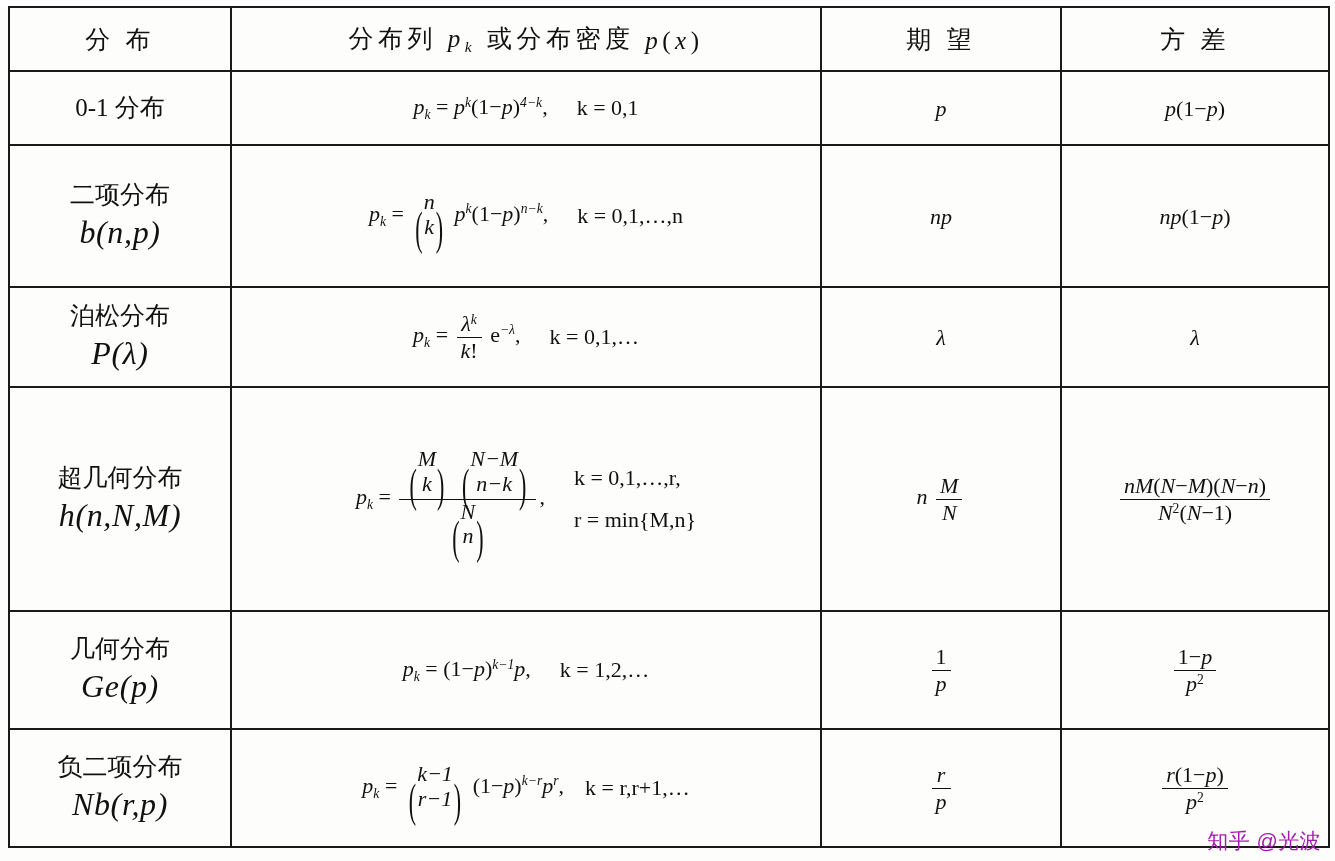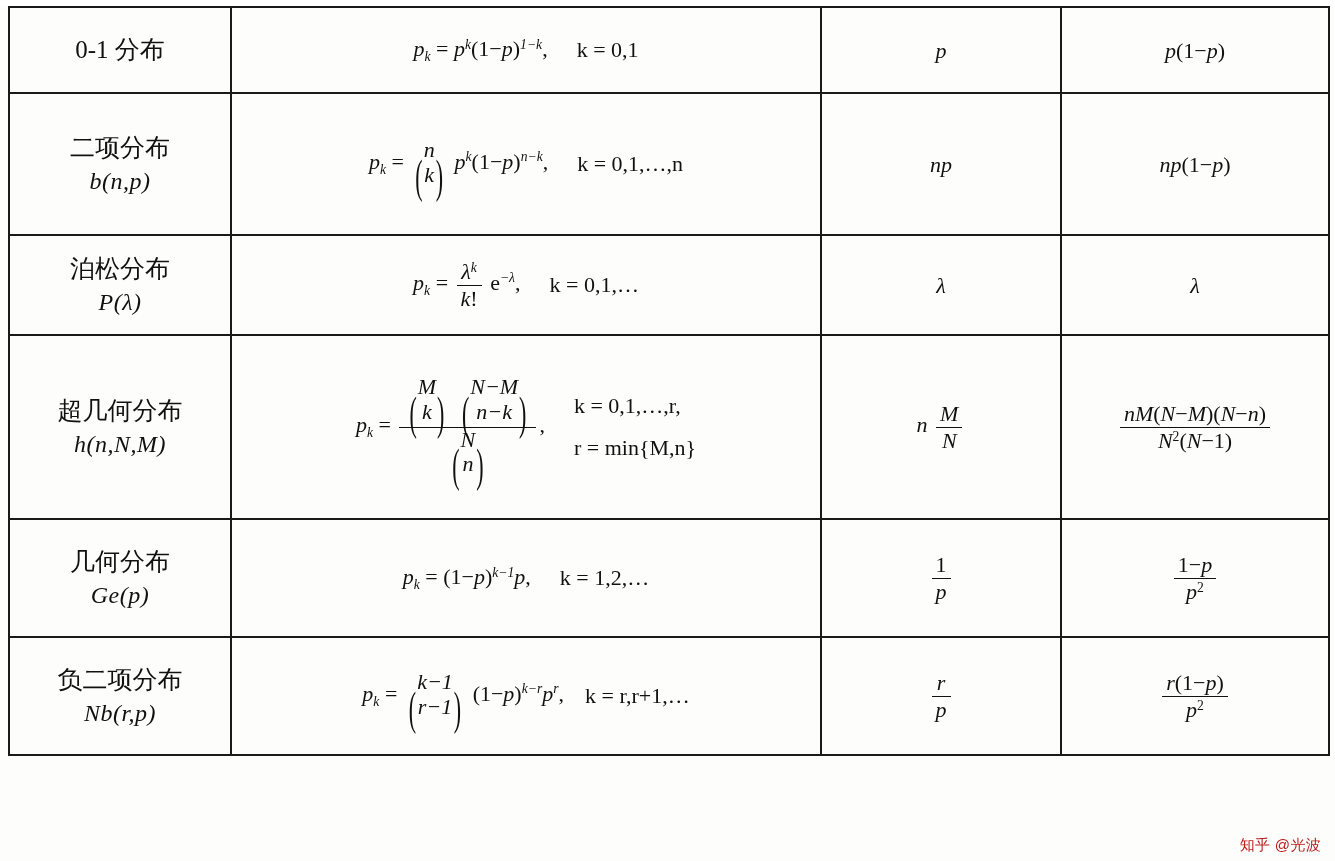--- a/index.html
+++ b/index.html
@@ -45,21 +45,21 @@
     letter-spacing: 0.18em;
     font-family: "Liberation Serif", serif;
   }
   .name-cell {
     font-size: 25px;
     line-height: 1.35;
   }
   .name-cell .sub {
     font-family: "Liberation Serif", serif;
     font-style: italic;
-    font-size: 24px;
+    font-size: 32px;
     letter-spacing: 0.02em;
   }
   .formula-cell {
     font-size: 22px;
     font-family: "Liberation Serif", serif;
   }
   .exp-cell, .var-cell {
     font-size: 22px;
     font-family: "Liberation Serif", serif;
   }
@@ -108,48 +108,63 @@
   .gap-s { display: inline-block; width: 10px; }
 
   .two-line { display: inline-block; text-align: left; vertical-align: middle; line-height: 1.9; }
   .two-line > span { display: block; }
 
   .watermark {
     position: absolute;
     right: 14px;
     bottom: 12px;
     font-family: "Liberation Sans", sans-serif;
-    font-size: 15px;
-    color: #b91c1c;
+    font-size: 21px;
+    color: #a21caf;
     letter-spacing: 0.02em;
     white-space: nowrap;
   }
 </style>
 </head>
 <body>
 
 <div class="sheet">
 
   <table class="dist-table">
     <colgroup>
       <col class="c-name">
       <col class="c-form">
       <col class="c-exp">
       <col class="c-var">
     </colgroup>
     <tbody>
 
-
-      <tr style="height:86px;">
+      <tr class="hdr">
+        <td>
+          <span>分  布</span>
+        </td>
+        <td>
+          <span>分布列 </span><span class="math"><span class="italic">p</span><span class="sub-s">k</span></span>
+          <span>或分布密度 </span><span class="math"><span class="italic">p</span>(<span class="italic">x</span>)</span>
+        </td>
+        <td>
+          <span>期  望</span>
+        </td>
+        <td>
+          <span>方  差</span>
+        </td>
+      </tr>
+
+      <tr style="height:74px;">
         <td class="name-cell">
           <span>0-1 分布</span>
         </td>
         <td class="formula-cell">
           <span class="math">
-            <span class="italic">p</span><span class="sub-s">k</span> = <span class="italic">p</span><span class="sup-s">k</span>(1−<span class="italic">p</span>)<span class="sup-s">1−k</span>,
+            <span class="italic">p</span><span class="sub-s">k</span> = <span class="italic">p</span><span class="sup-s">k</span>(1−<span class="italic">p</span>)<span class="sup-s">4−k</span>,
           </span>
           <span class="gap"></span>
           <span class="math">k = 0,1</span>
         </td>
         <td class="exp-cell">
           <span class="math italic">p</span>
         </td>
         <td class="var-cell">
           <span class="math"><span class="italic">p</span>(1−<span class="italic">p</span>)</span>
         </td>
@@ -192,21 +207,21 @@
           <span class="math">k = 0,1,…</span>
         </td>
         <td class="exp-cell">
           <span class="math italic">λ</span>
         </td>
         <td class="var-cell">
           <span class="math italic">λ</span>
         </td>
       </tr>
 
-      <tr style="height:184px;">
+      <tr style="height:224px;">
         <td class="name-cell">
           <div>超几何分布</div>
           <div class="sub">h(n,N,M)</div>
         </td>
         <td class="formula-cell">
           <span class="math">
             <span class="italic">p</span><span class="sub-s">k</span> =
             <span class="frac" style="font-size:1em;">
               <span class="num">
                 <span class="binom"><span class="paren">(</span><span class="stack"><span>M</span><span>k</span></span><span class="paren">)</span></span>

